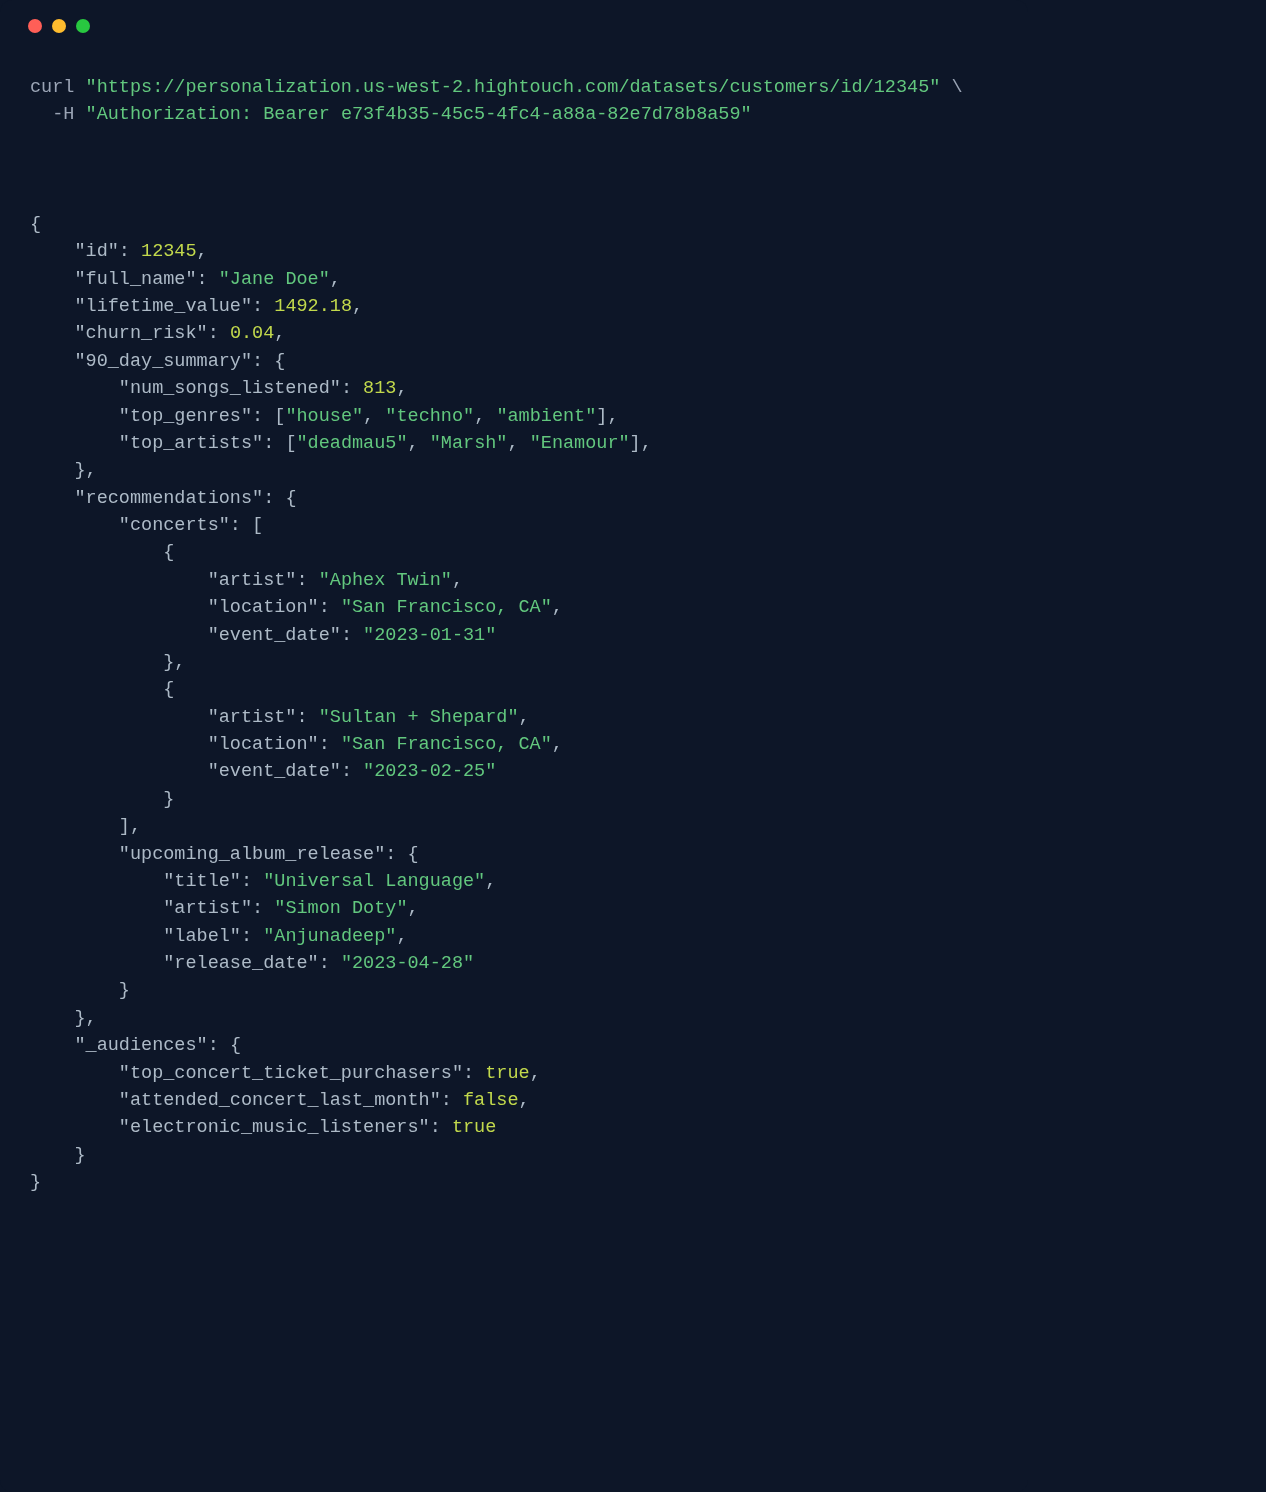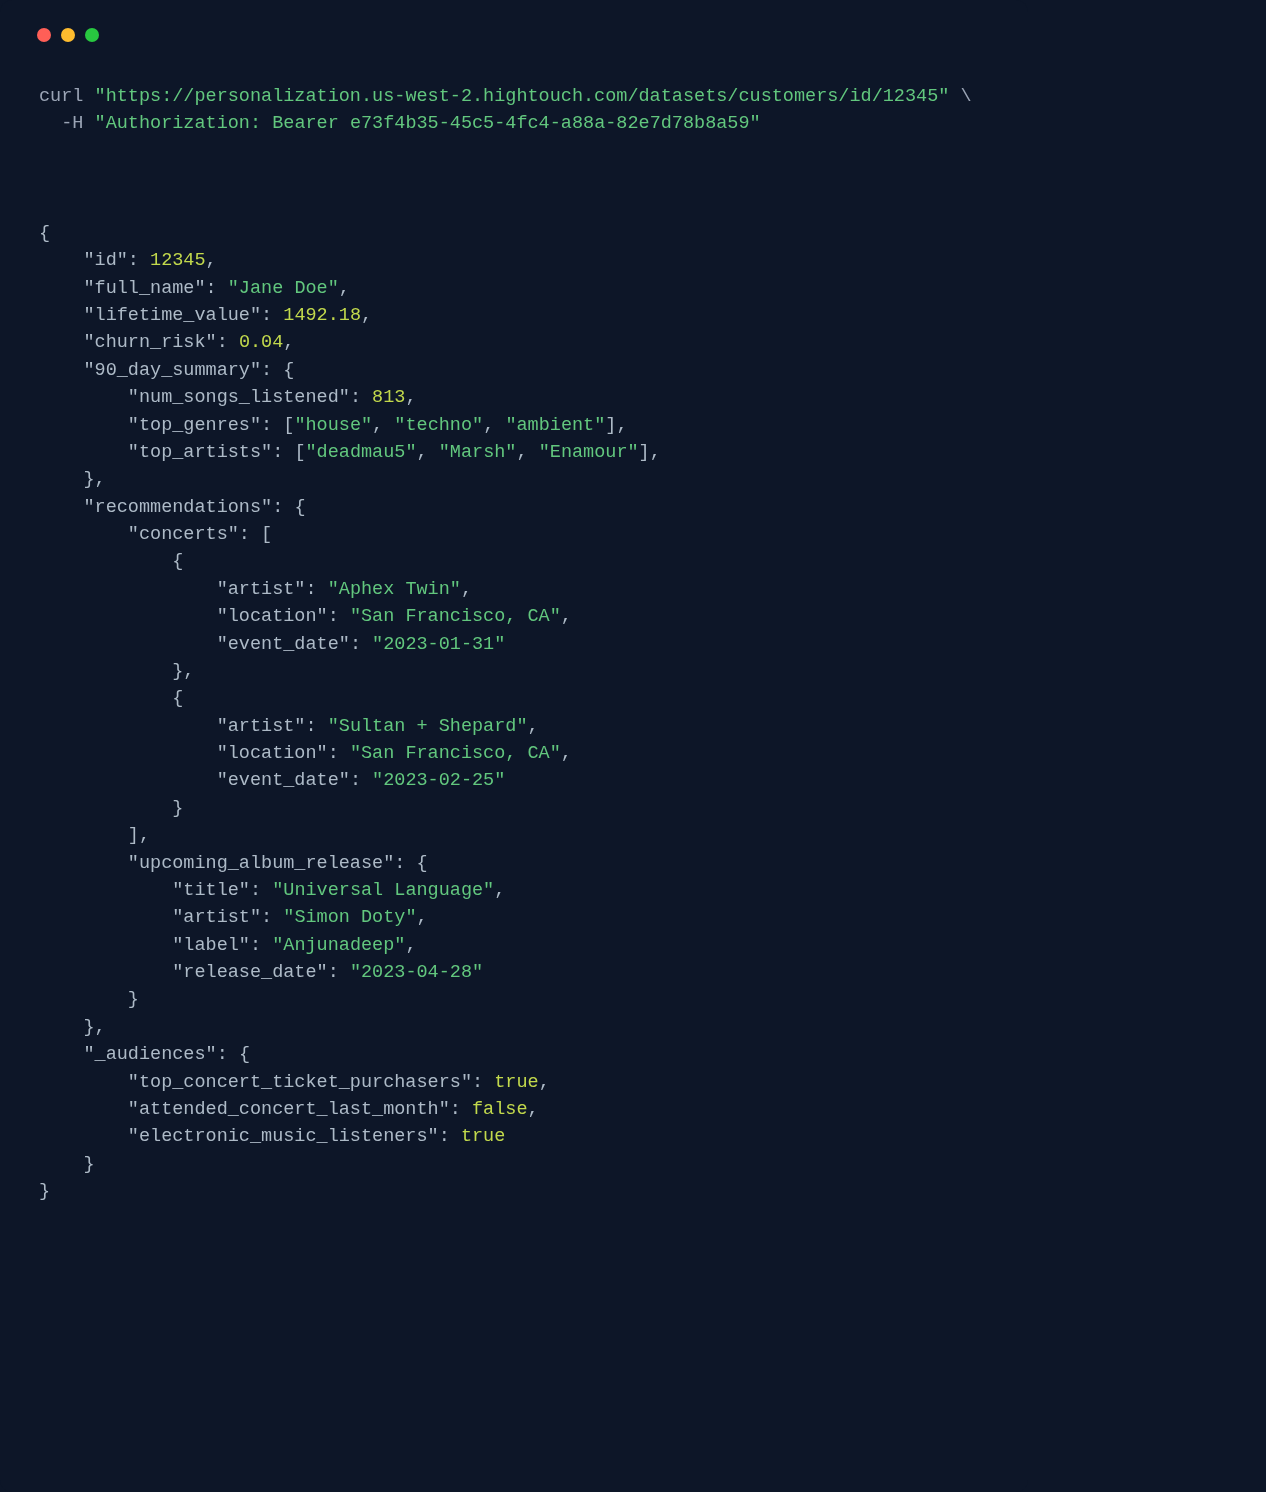--- a/index.html
+++ b/index.html
@@ -10,21 +10,21 @@
     font-size: 18.5px;
     line-height: 1.48;
     color: #adbac7;
   }
   .terminal {
     width: 1028px;
     min-height: 1492px;
     background: #0d1628;
     border-radius: 12px;
     box-sizing: border-box;
-    padding: 15px;
+    padding: 6px;
   }
   .titlebar {
     height: 40px;
     display: flex;
     align-items: center;
     padding-left: 22px;
     gap: 10px;
   }
   .dot {
     width: 14px;

